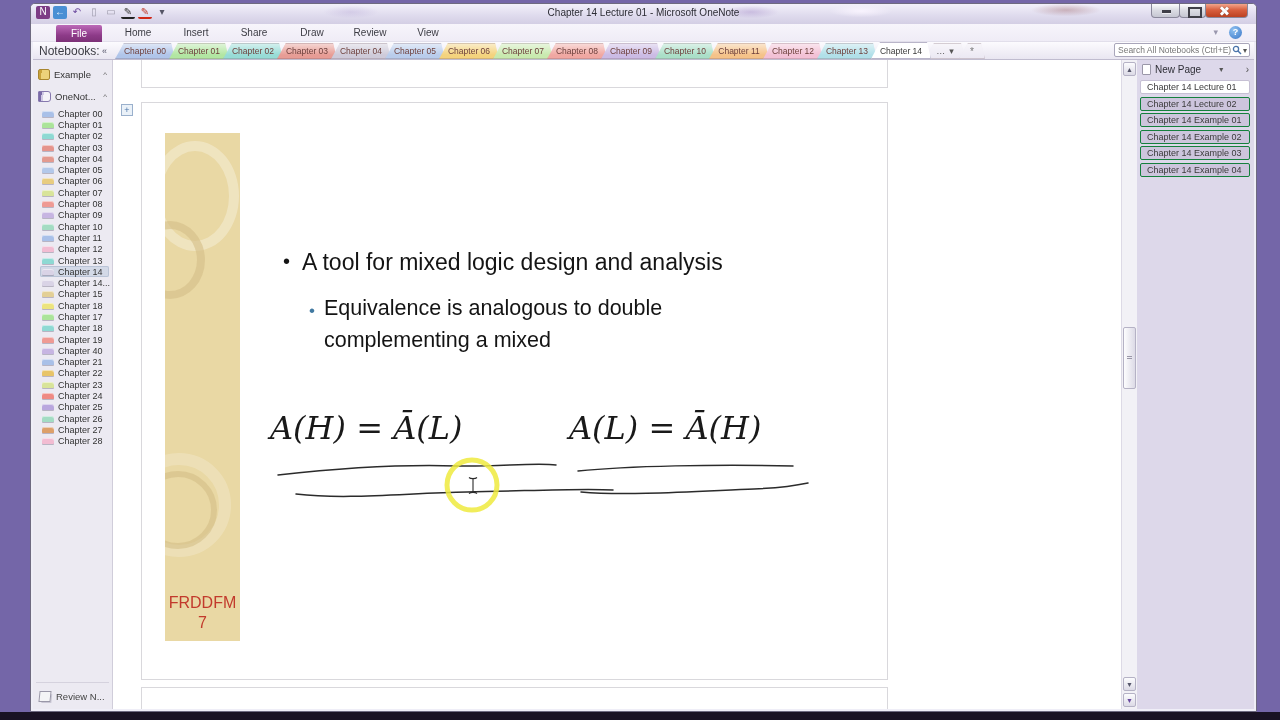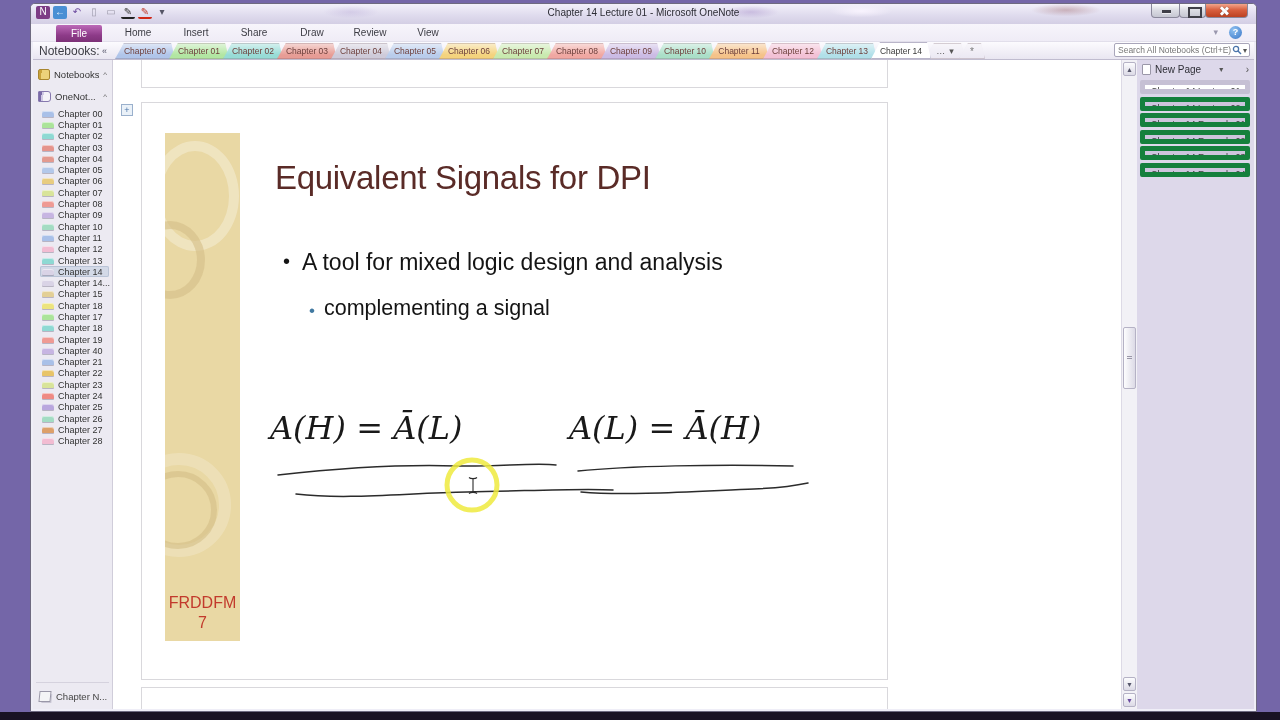--- a/index.html
+++ b/index.html
@@ -155,21 +155,21 @@
 
   
   .pagepanel { position:absolute; left:1106px; top:56px; right:2px; bottom:2px; background:#ddd8ea; }
   .pphead { display:flex; align-items:center; gap:4px; padding:4px 5px 2px 5px; }
   .npicon { width:9px; height:11px; background:#fff; border:1px solid #9a97a8; border-radius:1px; }
   .pphead .nplabel { font-size:10px; color:#2e2e36; }
   .pphead .caret { font-size:8px; color:#555; margin-left:14px; }
   .pphead .ppexpand { margin-left:auto; font-size:10px; color:#555; }
   .plist { margin-top:3px; }
   .pitem { height:14px; line-height:13px; margin:2.5px 4px 2.5px 3px; padding-left:6px;
-           font-size:9px; color:#3a3a3a; background:#cdc5dd; border:5px solid #15803d;
+           font-size:9px; color:#3a3a3a; background:#cdc5dd; border:1px solid #15803d;
            border-radius:2px; white-space:nowrap; overflow:hidden; }
   .pitem.selected { background:#fff; border-color:#c6c0d4; }
 </style>
 </head>
 <body>
 
 <div class="stage">
   <div class="win">
 
     <div class="titlebar">
@@ -300,21 +300,21 @@
           <circle cx="4" cy="4" r="2.6" fill="none" stroke="#4a74aa" stroke-width="1.3"></circle>
           <line x1="6" y1="6" x2="9" y2="9" stroke="#4a74aa" stroke-width="1.4"></line>
         </svg>
         <span class="caret">▾</span>
       </div>
     </div>
 
     <div class="sidebar">
       <div class="nbitem">
         <span class="icon-personal"></span>
-        <span class="nblabel">Notebooks</span>
+        <span class="nblabel">Example</span>
         <span class="chev">^</span>
       </div>
       <div class="nbitem">
         <span class="icon-onenote"></span>
         <span class="nblabel">OneNot...</span>
         <span class="chev">^</span>
       </div>
       <div class="chapters">
 
           <div class="chitem">
@@ -463,51 +463,51 @@
           </div>
 
           <div class="chitem">
             <span class="chicon" style="background: rgb(242, 188, 210);"></span>
             <span class="chlabel">Chapter 28</span>
           </div>
         </div>
       <div class="divider"></div>
       <div class="unfiled">
         <span class="unficon"></span>
-        <span class="ulabel">Chapter N...</span>
+        <span class="ulabel">Review N...</span>
       </div>
     </div>
 
     <div class="canvas">
       <div class="pbox top"></div>
       <div class="expandicon">+</div>
 
       <div class="pbox main">
         <div class="strip">
           <div class="ring r1"></div>
           <div class="ring r2"></div>
           <div class="ring r3"></div>
           <div class="ring r4"></div>
           <div class="stripfooter">
             <div>FRDDFM</div>
             <div>7</div>
           </div>
         </div>
 
-        <h1 class="slidetitle">Equivalent Signals for DPI</h1>
 
         <div class="b1">
           <span class="dot1">•</span>
           <span>A tool for mixed logic design and analysis</span>
         </div>
 
         <div class="b2">
           <span class="dot2">•</span>
           <span>
-            <div>complementing a signal</div>
+            <div>Equivalence is analogous to double</div>
+            <div>complementing a mixed</div>
           </span>
         </div>
 
         <div class="eq eqR">A(L) = Ā(H)</div>
         <div class="eq eqL">A(H) = Ā(L)</div>
 
         <svg class="ink" viewBox="0 0 745 576">
           <g fill="none" stroke="#2b2b2b" stroke-width="1.5" stroke-linecap="round">
             <path d="M136,372 C190,366 255,361 315,363 C355,364 395,359 414,362"></path>
             <path d="M154,391 C205,397 265,390 325,389 C385,388 440,385 471,387"></path>

